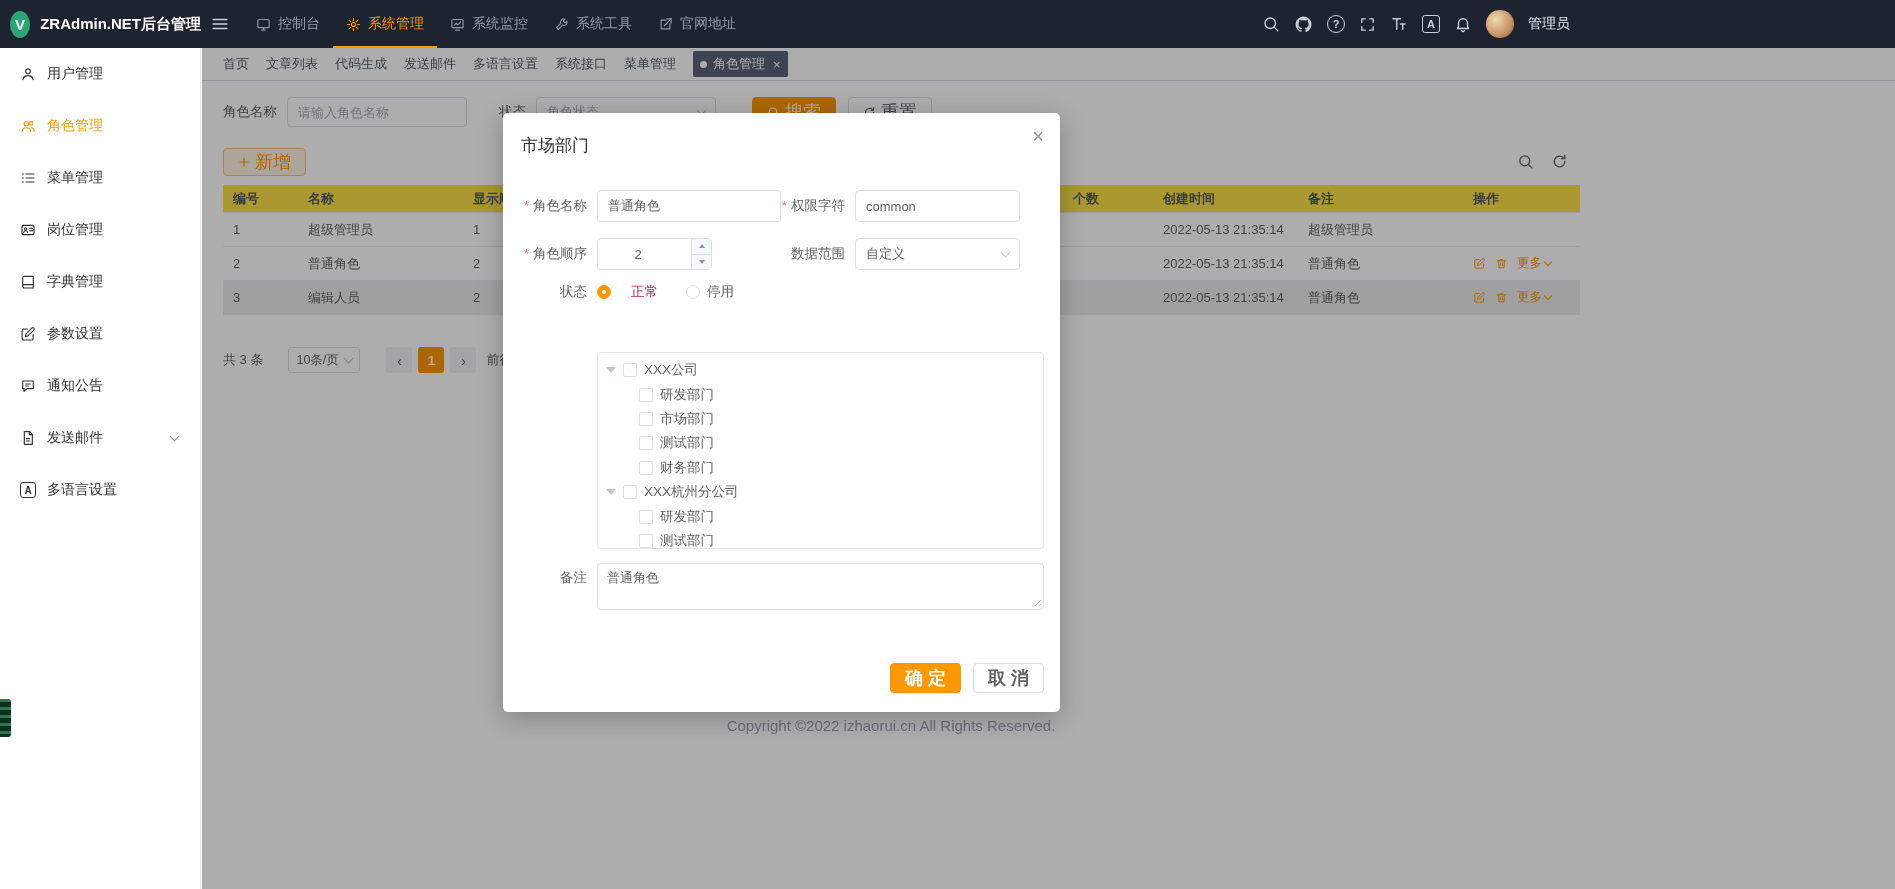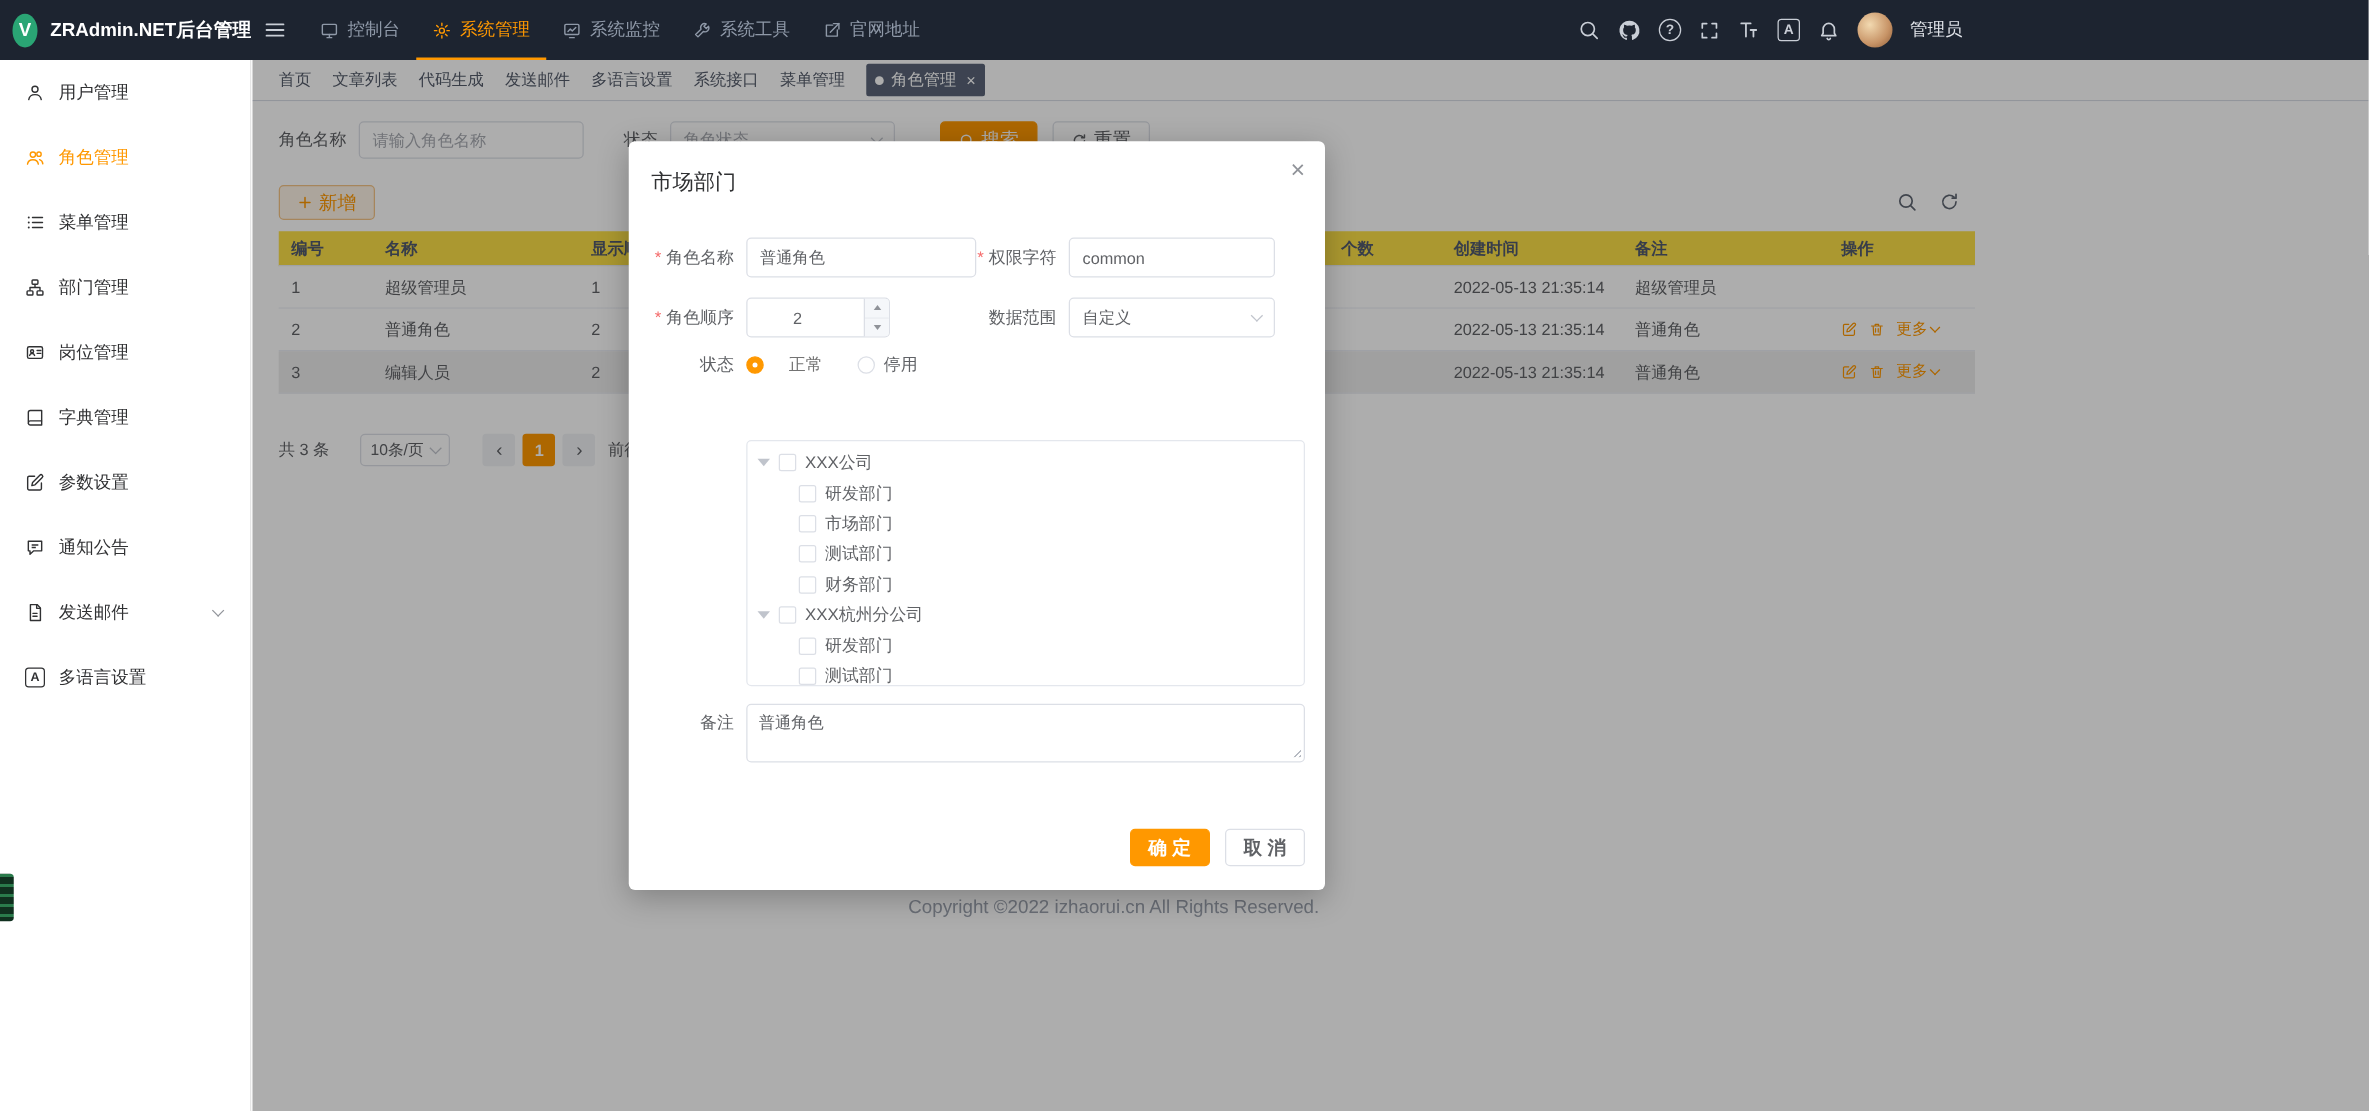--- a/index.html
+++ b/index.html
@@ -40,21 +40,21 @@
   .filter-row{position:absolute;left:21px;top:16px;display:flex;align-items:center;font-size:13.5px;color:#606266;}
   .filter-label{margin-right:10px;white-space:nowrap;}
   .gap-l{margin-left:32px;}
   .input{height:30px;border:1px solid #dcdfe6;border-radius:4px;background:#fff;font-size:13px;color:#606266;padding:0 10px;font-family:inherit;outline:none;}
   .input::placeholder{color:#a8abb2;}
   .role-input{width:180px;}
   .sel{display:flex;align-items:center;justify-content:space-between;height:30px;border:1px solid #dcdfe6;border-radius:4px;background:#fff;padding:0 10px;cursor:pointer;font-size:13px;color:#606266;}
   .sel .ph{color:#a8abb2;}
   .chev{width:7px;height:7px;border-right:1.5px solid #c0c4cc;border-bottom:1.5px solid #c0c4cc;transform:rotate(45deg);margin-top:-3px;flex:none;}
   .status-sel{width:180px;margin-right:36px;}
-  .btn{display:inline-flex;align-items:center;gap:5px;height:30px;padding:0 14px;border-radius:4px;font-size:15px;cursor:pointer;border:1px solid #dcdfe6;background:#fff;color:#606266;font-family:inherit;white-space:nowrap;}
+  .btn{display:inline-flex;align-items:center;gap:5px;height:30px;padding:0 14px;border-radius:4px;font-size:18px;cursor:pointer;border:1px solid #dcdfe6;background:#fff;color:#606266;font-family:inherit;white-space:nowrap;}
   .btn-primary{background:#ff9800;border-color:#ff9800;color:#fff;}
   .btn + .btn{margin-left:12px;}
   .btn-plain-warning{background:#fef4e6;border-color:#f5c486;color:#ff9800;height:28px;}
   .toolbar{position:absolute;left:21px;top:67px;}
   .table-tools{position:absolute;left:1315px;top:72px;display:flex;gap:17px;color:#5f6672;}
 
   .table{position:absolute;left:21px;top:104px;width:1357px;font-size:13px;color:#606266;}
   .t-head{display:flex;background:#fde047;border-bottom:1px solid #ebeef5;height:28px;align-items:center;color:#515a6e;font-weight:600;}
   .t-row{display:flex;height:34px;align-items:center;border-bottom:1px solid #ebeef5;background:#fff;cursor:pointer;}
   .t-row.selected{background:#ececec;}
@@ -94,21 +94,21 @@
   .tri-up{width:0;height:0;border-left:3.5px solid transparent;border-right:3.5px solid transparent;border-bottom:4.5px solid #909399;}
   .tri-down{width:0;height:0;border-left:3.5px solid transparent;border-right:3.5px solid transparent;border-top:4.5px solid #909399;}
   .m-sel{height:32px;}
   .radio{width:14px;height:14px;border:1px solid #dcdfe6;border-radius:50%;background:#fff;flex:none;position:relative;cursor:pointer;}
   .radio.checked{background:#ff9800;border-color:#ff9800;}
   .radio.checked::after{content:"";position:absolute;left:4px;top:4px;width:4px;height:4px;border-radius:50%;background:#fff;}
   .cb{width:14px;height:14px;border:1px solid #dcdfe6;border-radius:2px;background:#fff;flex:none;position:relative;cursor:pointer;}
   .cb.checked{background:#ff9800;border-color:#ff9800;}
   .cb.checked::after{content:"";position:absolute;left:4.5px;top:1.5px;width:3.5px;height:7.5px;border-right:1.5px solid #fff;border-bottom:1.5px solid #fff;transform:rotate(45deg);}
   .opt-label{margin-left:7px;}
-  .on{color:#737373;margin-left:20px;}
+  .on{color:#be185d;margin-left:20px;}
   .opt{display:flex;align-items:center;margin-right:28px;cursor:pointer;}
   .tree{position:absolute;left:94px;top:239px;width:447px;height:197px;border:1px solid #e4e7ed;border-radius:4px;padding:5px 0 0 8px;overflow:hidden;}
   .tree-row{display:flex;align-items:center;height:24.4px;font-size:13.5px;color:#606266;cursor:pointer;}
   .tree-row.child{padding-left:33px;}
   .caret{width:0;height:0;border-left:5px solid transparent;border-right:5px solid transparent;border-top:6px solid #c0c4cc;margin-right:7px;cursor:pointer;flex:none;}
   .tree-label{margin-left:7px;}
   .m-remark{align-items:flex-start;}
   .ta-wrap{position:relative;}
   .m-textarea{width:447px;height:47px;border:1px solid #dcdfe6;border-radius:4px;font-family:inherit;font-size:13px;color:#606266;padding:5px 9px;resize:none;outline:none;display:block;}
   .ta-wrap::after{content:"";position:absolute;right:3px;bottom:4px;width:9px;height:9px;background:repeating-linear-gradient(135deg,transparent 0 2px,#b6bac2 2px 3px);clip-path:polygon(100% 0,100% 100%,0 100%);}
@@ -241,31 +241,20 @@
   <div class="side-item">
     <span class="hicon">
         <svg width="16" height="16" viewBox="0 0 24 24" fill="none" stroke="currentColor" stroke-width="1.7" stroke-linecap="round">
           <path d="M9 6h12M9 12h12M9 18h12"></path>
           <circle cx="4.5" cy="6" r="1.2" fill="currentColor" stroke="none"></circle>
           <circle cx="4.5" cy="12" r="1.2" fill="currentColor" stroke="none"></circle>
           <circle cx="4.5" cy="18" r="1.2" fill="currentColor" stroke="none"></circle>
         </svg>
       </span>
     <span>菜单管理</span>
-  </div>
-  <div class="side-item">
-    <span class="hicon">
-        <svg width="16" height="16" viewBox="0 0 24 24" fill="none" stroke="currentColor" stroke-width="1.7" stroke-linejoin="round">
-          <rect x="8.5" y="3" width="7" height="5" rx="1"></rect>
-          <rect x="2.5" y="16" width="7" height="5" rx="1"></rect>
-          <rect x="14.5" y="16" width="7" height="5" rx="1"></rect>
-          <path d="M12 8v4M6 16v-4h12v4"></path>
-        </svg>
-      </span>
-    <span>部门管理</span>
   </div>
   <div class="side-item">
     <span class="hicon">
         <svg width="16" height="16" viewBox="0 0 24 24" fill="none" stroke="currentColor" stroke-width="1.7" stroke-linecap="round">
           <rect x="3" y="5" width="18" height="14" rx="2"></rect>
           <circle cx="8.5" cy="10.5" r="1.8"></circle>
           <path d="M5.5 15.5c.6-1.6 1.7-2.3 3-2.3s2.4.7 3 2.3"></path>
           <path d="M14.5 9.5H19M14.5 13H19"></path>
         </svg>
       </span>

